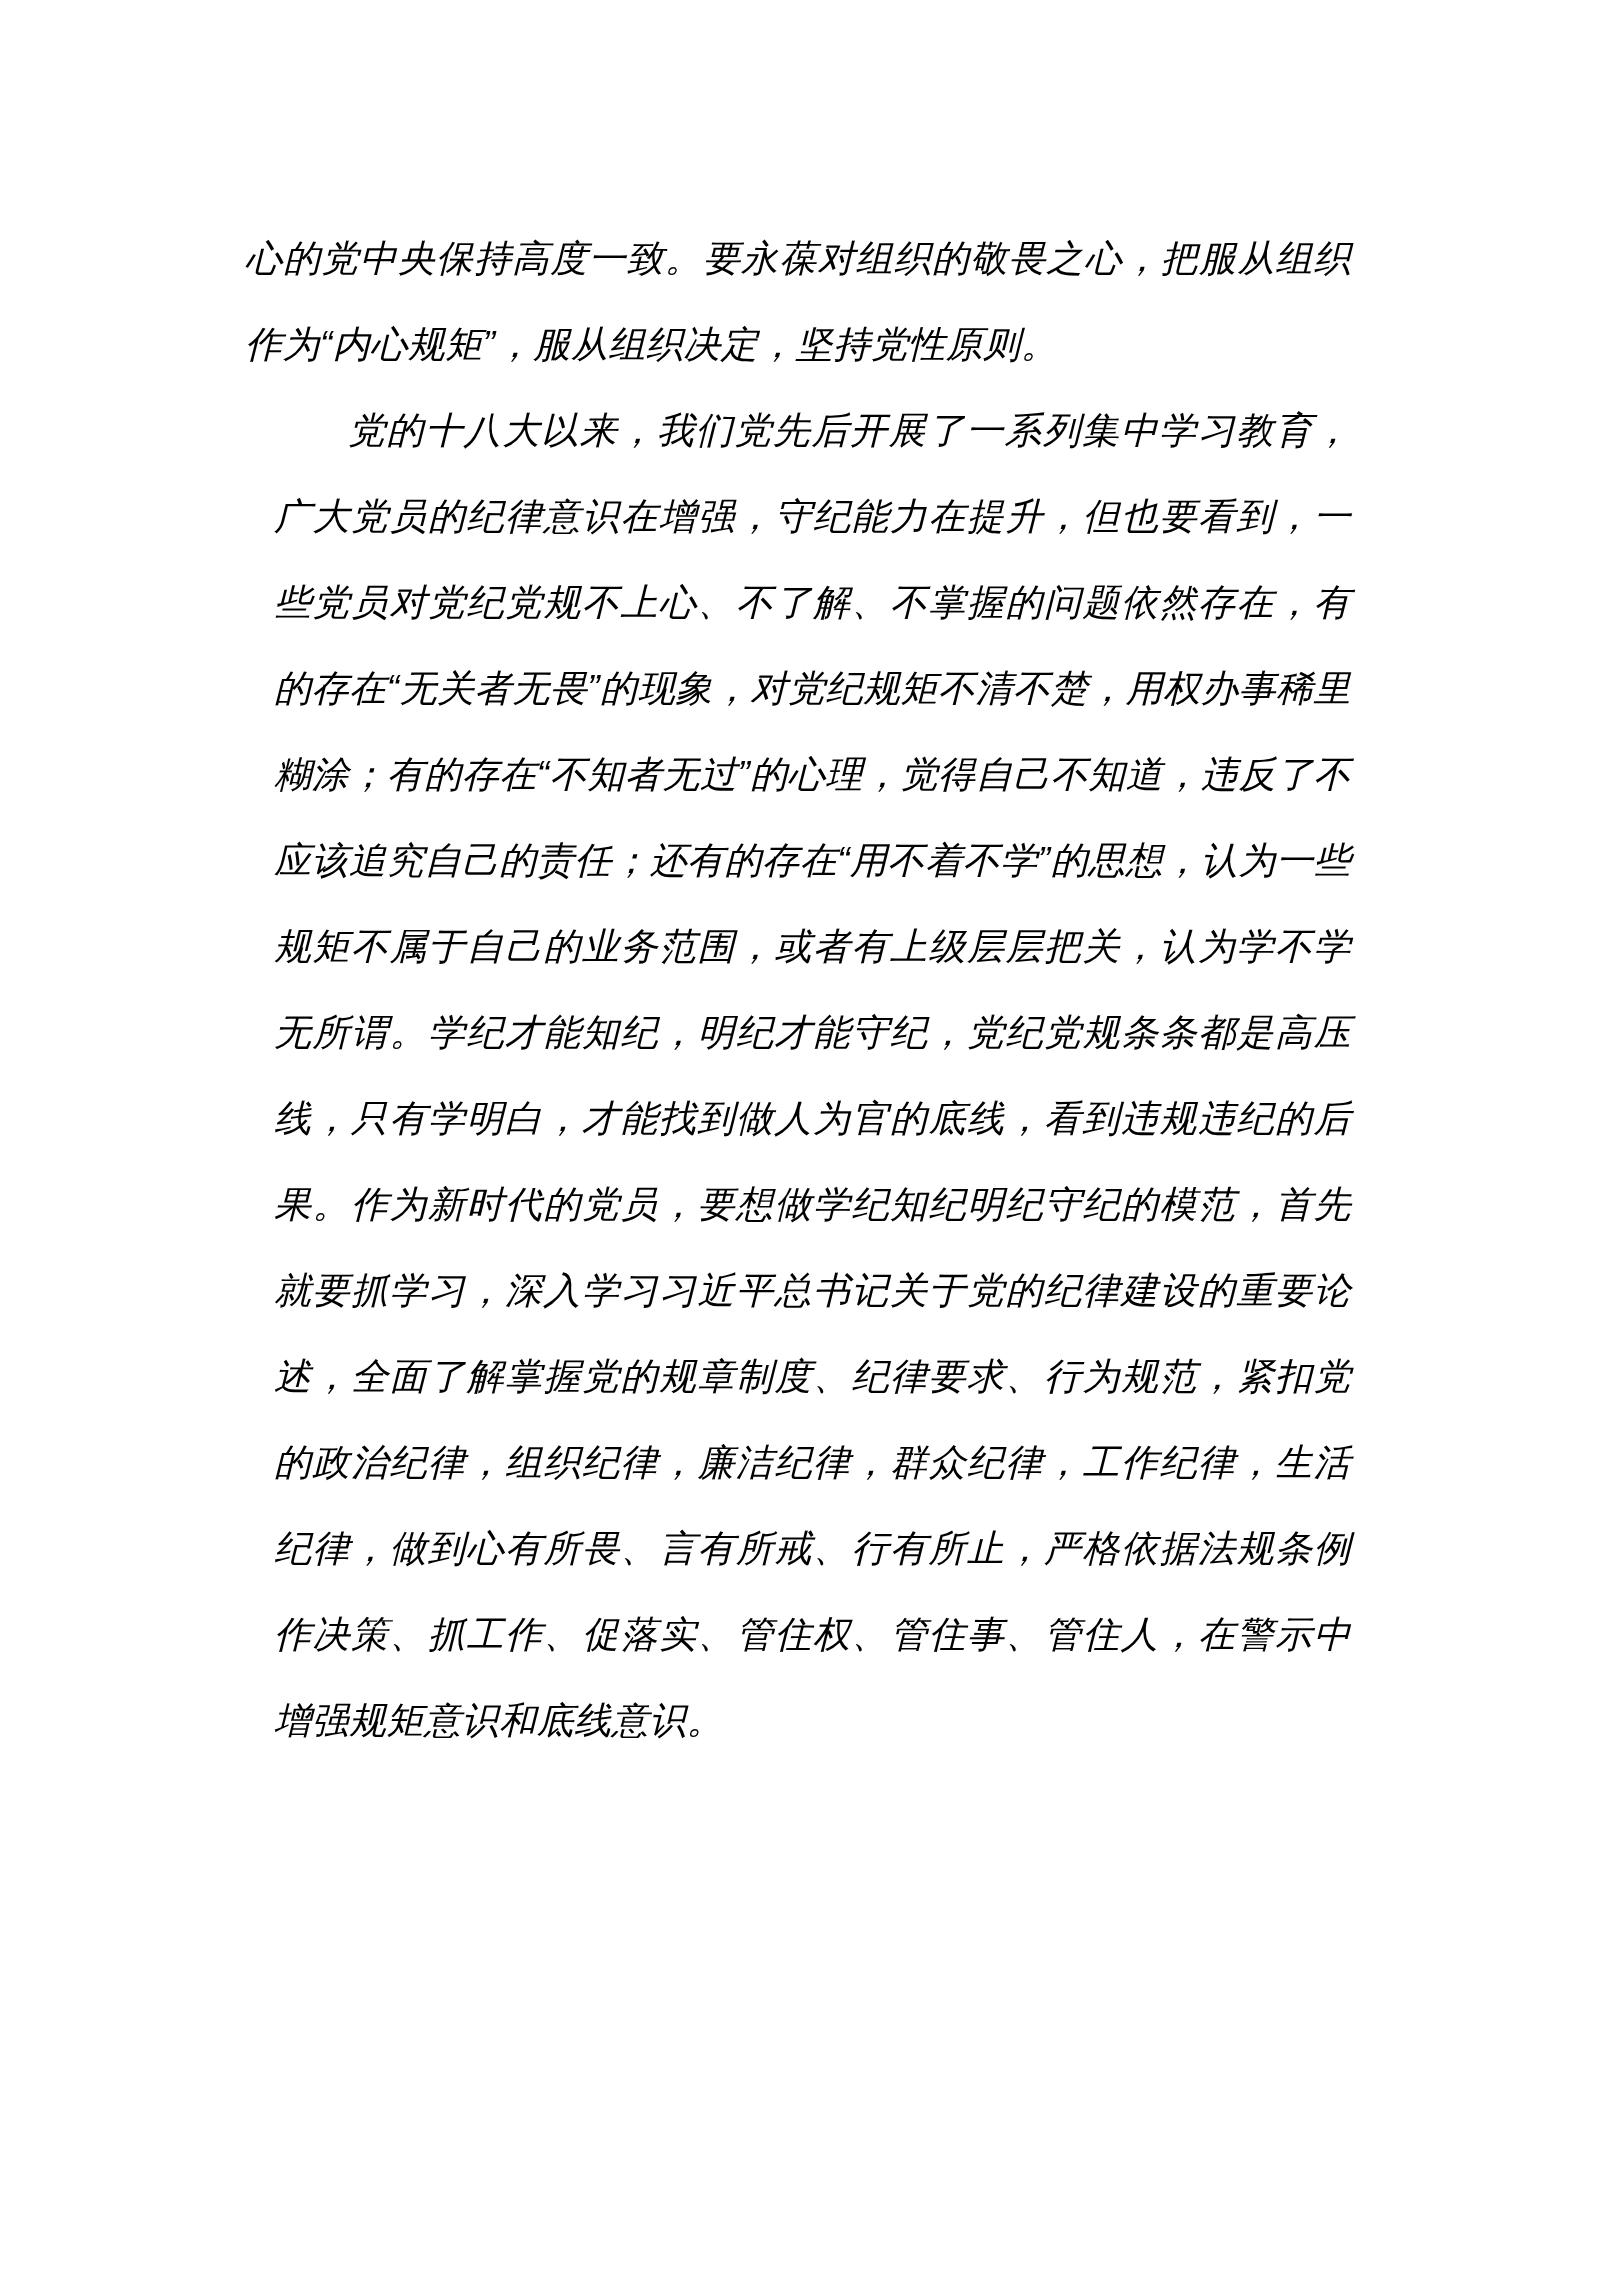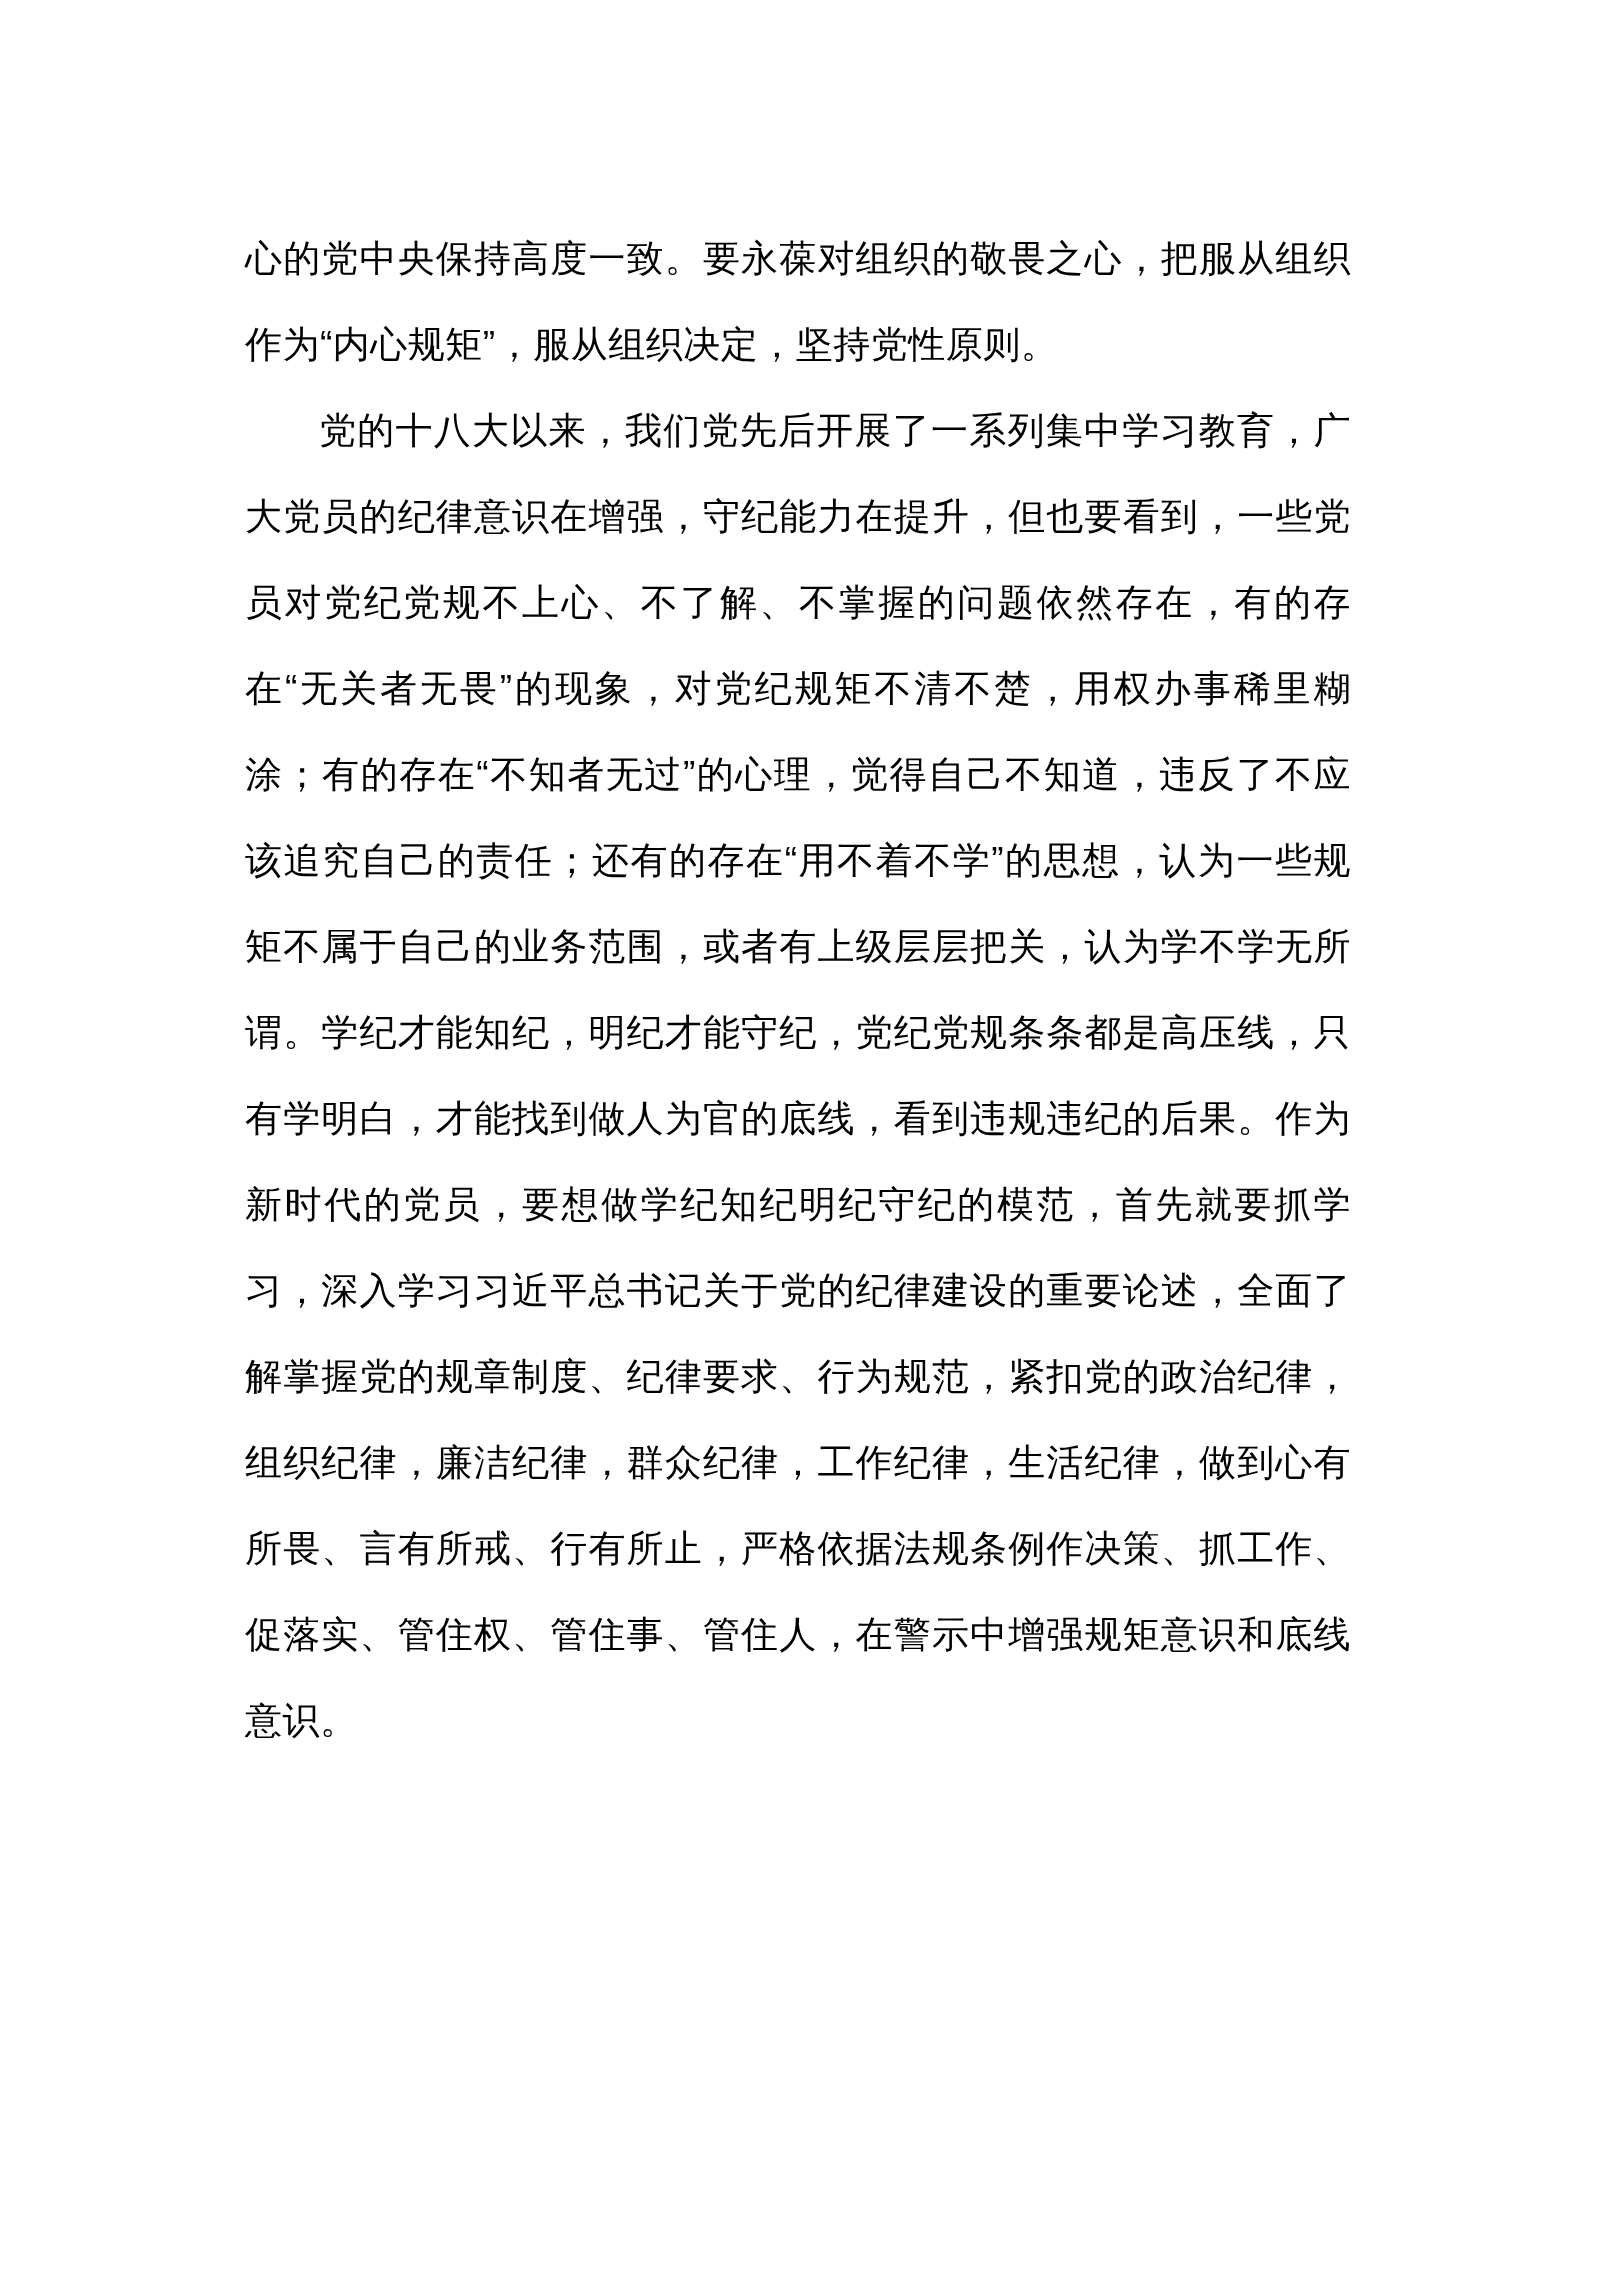--- a/index.html
+++ b/index.html
@@ -6,40 +6,42 @@
     margin: 0;
     padding: 0;
     background: #ffffff;
   }
   .page {
     position: relative;
     width: 1621px;
     height: 2293px;
     background: var(--page-bg, #ffffff);
     overflow: hidden;
+    font-style: italic;
   }
   .content {
     position: absolute;
     left: 245px;
     top: 216px;
     width: 1106px;
   }
   .para {
     margin: 0;
     padding: 0;
     font-family: "Liberation Sans", "DejaVu Sans", sans-serif;
     font-size: 37px;
     line-height: 86px;
     letter-spacing: 0.5px;
     color: var(--text-color, #000000);
     text-align: justify;
     word-break: break-all;
   }
   .para.indent {
     text-indent: 74px;
+    margin-left: 29px;
   }
 </style>
 </head>
 <body>
 
 <div class="page">
   <div class="content">
     <p class="para">心的党中央保持高度一致。要永葆对组织的敬畏之心，把服从组织作为“内心规矩”，服从组织决定，坚持党性原则。</p>
     <p class="para indent">党的十八大以来，我们党先后开展了一系列集中学习教育，广大党员的纪律意识在增强，守纪能力在提升，但也要看到，一些党员对党纪党规不上心、不了解、不掌握的问题依然存在，有的存在“无关者无畏”的现象，对党纪规矩不清不楚，用权办事稀里糊涂；有的存在“不知者无过”的心理，觉得自己不知道，违反了不应该追究自己的责任；还有的存在“用不着不学”的思想，认为一些规矩不属于自己的业务范围，或者有上级层层把关，认为学不学无所谓。学纪才能知纪，明纪才能守纪，党纪党规条条都是高压线，只有学明白，才能找到做人为官的底线，看到违规违纪的后果。作为新时代的党员，要想做学纪知纪明纪守纪的模范，首先就要抓学习，深入学习习近平总书记关于党的纪律建设的重要论述，全面了解掌握党的规章制度、纪律要求、行为规范，紧扣党的政治纪律，组织纪律，廉洁纪律，群众纪律，工作纪律，生活纪律，做到心有所畏、言有所戒、行有所止，严格依据法规条例作决策、抓工作、促落实、管住权、管住事、管住人，在警示中增强规矩意识和底线意识。</p>
   </div>

